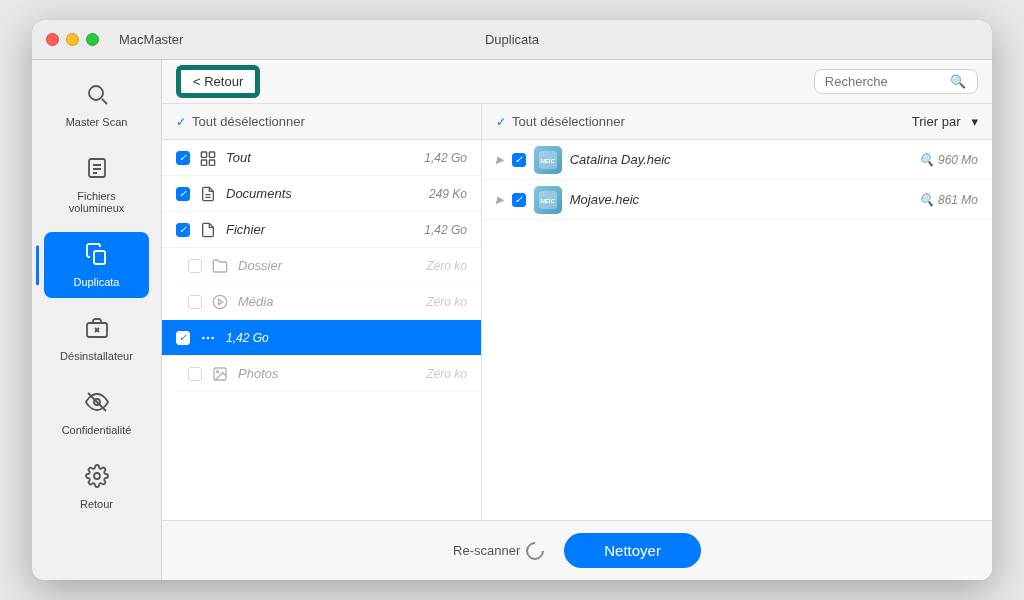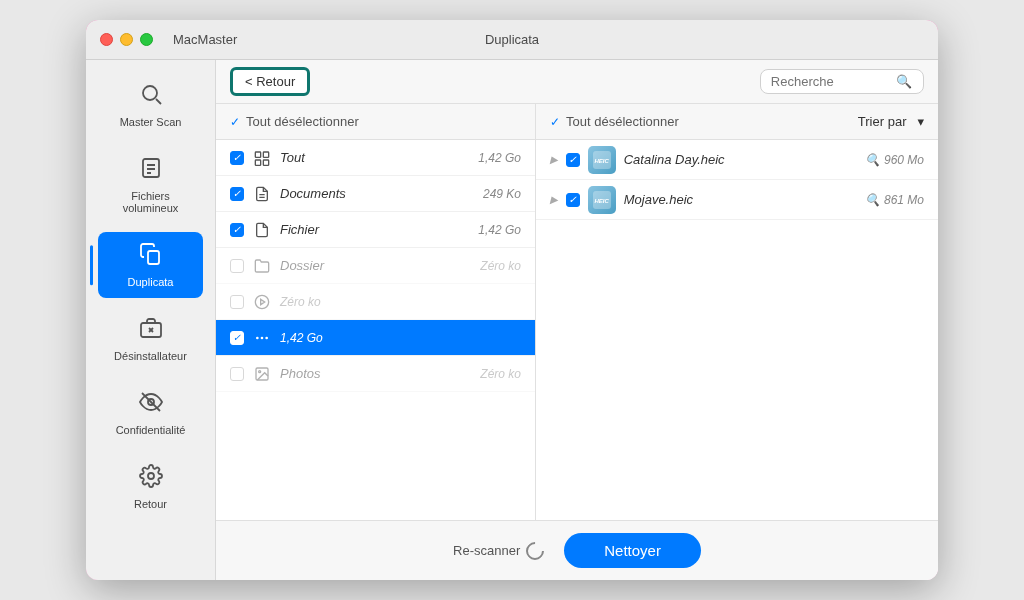--- a/index.html
+++ b/index.html
@@ -7,21 +7,21 @@
       font-family: -apple-system, BlinkMacSystemFont, 'Helvetica Neue', Arial, sans-serif;
       background: #e8e8e8;
       width: 1024px;
       height: 600px;
       overflow: hidden;
       display: flex;
       align-items: center;
       justify-content: center;
     }
     .window {
-      width: 852px;
+      width: 960px;
       height: 560px;
       background: #f9a8d4;
       border-radius: 12px;
       box-shadow: 0 10px 40px rgba(0,0,0,0.3);
       display: flex;
       flex-direction: column;
       overflow: hidden;
     }
     
     .titlebar {
@@ -135,21 +135,21 @@
       align-items: center;
       padding: 0 14px;
       gap: 12px;
       flex-shrink: 0;
     }
     .back-button {
       display: flex;
       align-items: center;
       gap: 4px;
       background: #fff;
-      border: 3px solid #0f766e;
+      border: 5px solid #0f766e;
       border-radius: 6px;
       padding: 4px 12px;
       font-size: 13px;
       color: #333;
       cursor: pointer;
       text-align: center;
     }
     .search-box {
       margin-left: auto;
       display: flex;
@@ -234,21 +234,21 @@
       border-bottom: 1px solid #f0f0f0;
     }
     .file-item.selected {
       background: #007aff;
       color: #fff;
     }
     .file-item.selected .file-name,
     .file-item.selected .file-size { color: #fff; }
     .file-item.selected .check-box { background: #fff; border-color: #fff; }
     .file-item.selected .check-box::after { color: #007aff; }
-    .file-item.disabled { opacity: 0.45; }
+    .file-item.disabled { opacity: 0.45; margin-left: 12px; }
     .check-box {
       width: 14px;
       height: 14px;
       border: 1.5px solid #aaa;
       border-radius: 3px;
       margin-right: 8px;
       display: flex;
       align-items: center;
       justify-content: center;
       flex-shrink: 0;
@@ -533,20 +533,21 @@
             </div>
 
             <div class="file-item disabled">
               <div class="check-box"></div>
               <div class="file-icon">
                 <svg width="16" height="16" viewBox="0 0 24 24" fill="none" stroke="currentColor" stroke-width="2">
                   <circle cx="12" cy="12" r="10"></circle>
                   <polygon points="10,8 16,12 10,16 10,8"></polygon>
                 </svg>
               </div>
+              <span class="file-name">Média</span>
               <span class="file-size">Zéro ko</span>
             </div>
 
             <div class="file-item selected">
               <div class="check-box checked-white"></div>
               <div class="file-icon">
                 <svg width="16" height="16" viewBox="0 0 24 24" fill="none" stroke="currentColor" stroke-width="2">
                   <circle cx="12" cy="12" r="1"></circle>
                     <circle cx="19" cy="12" r="1"></circle>
                     <circle cx="5" cy="12" r="1"></circle>

